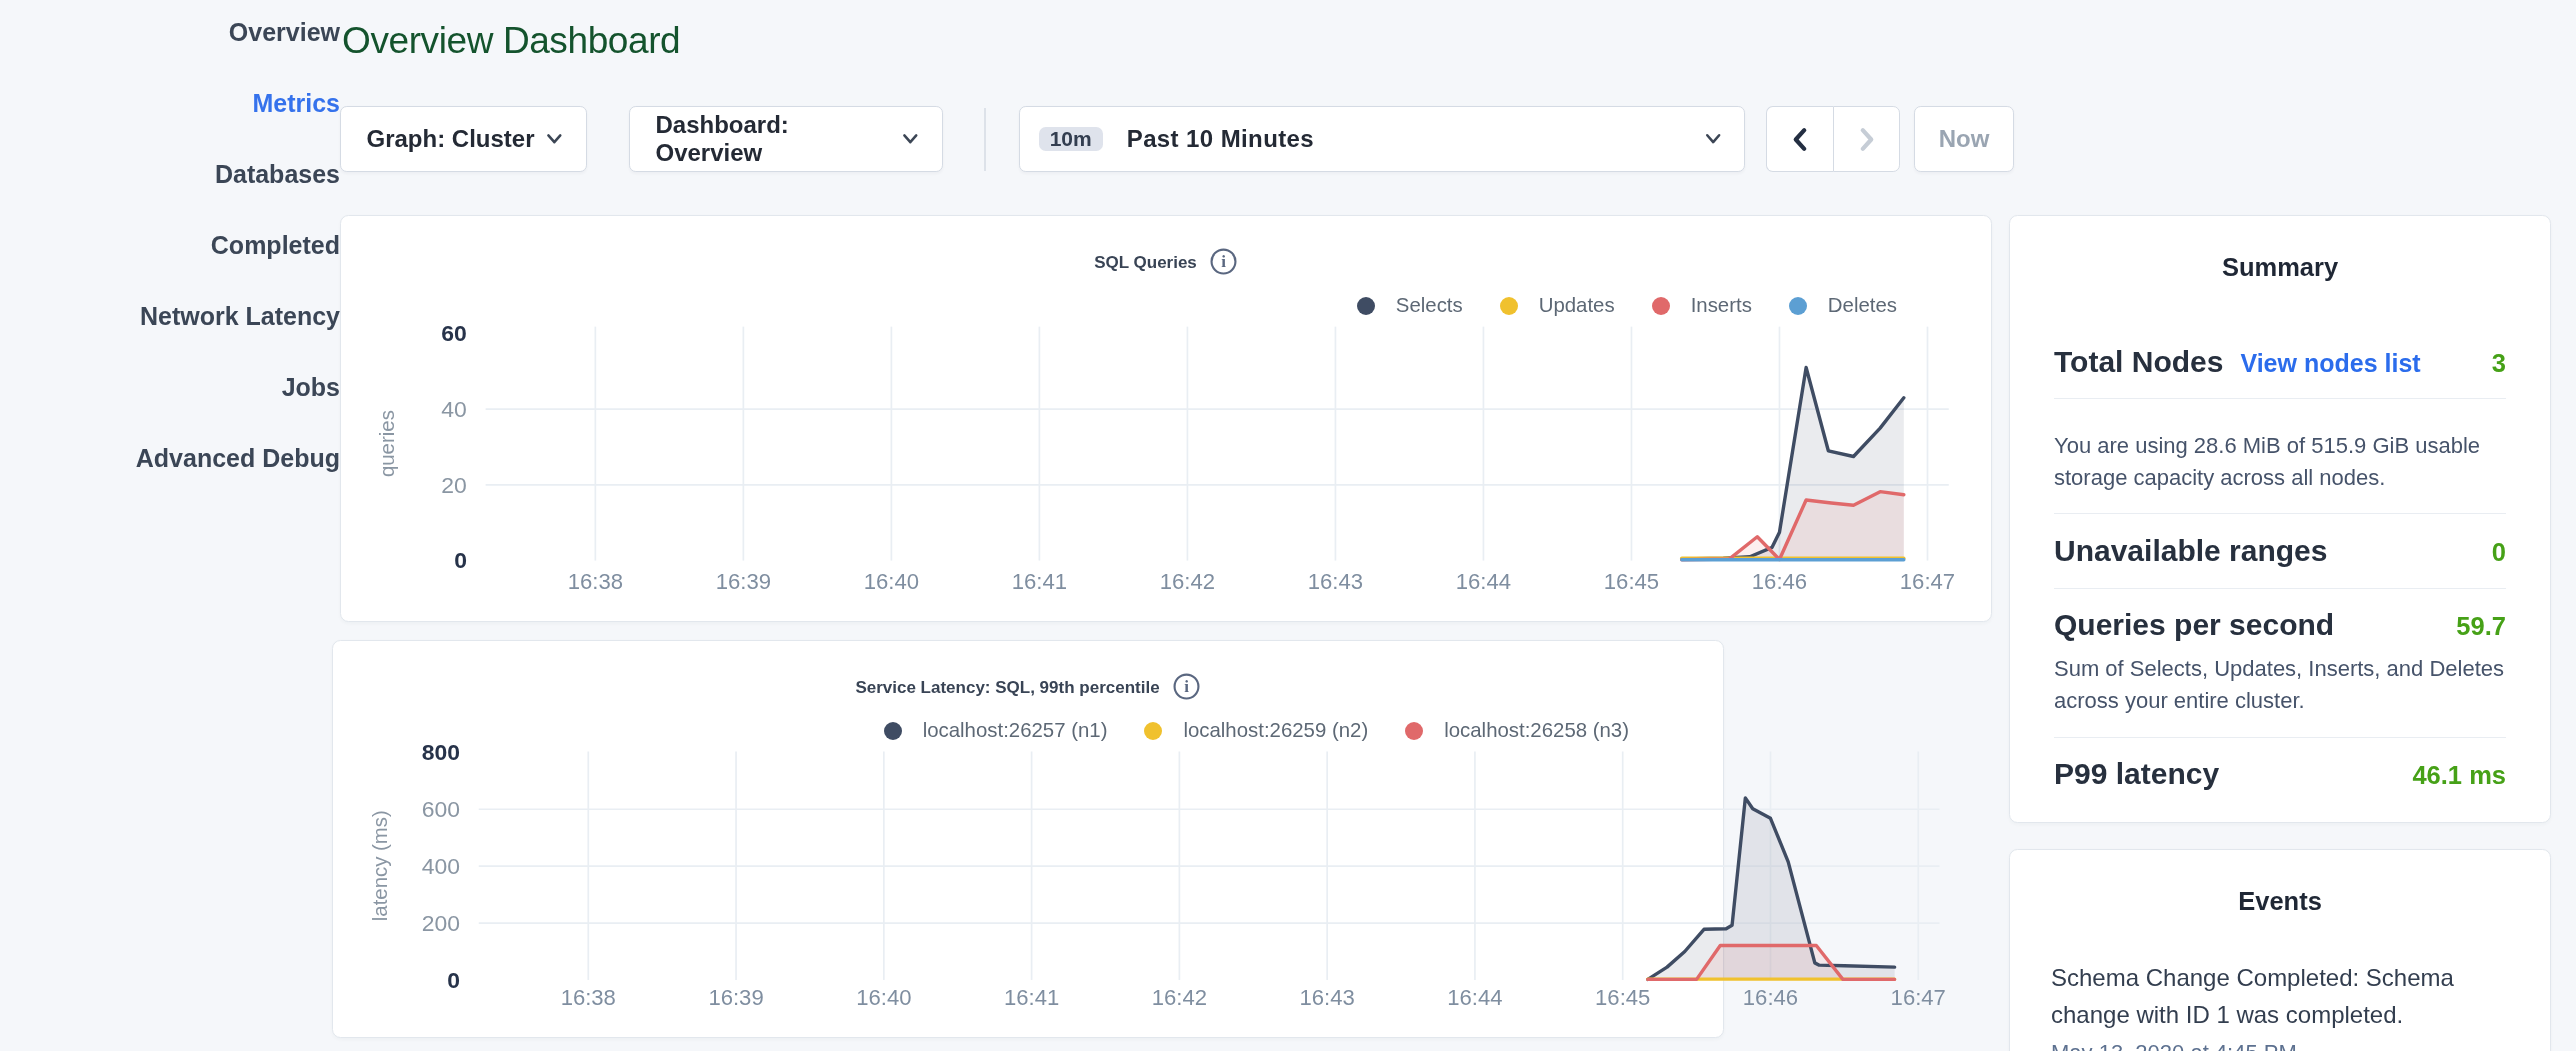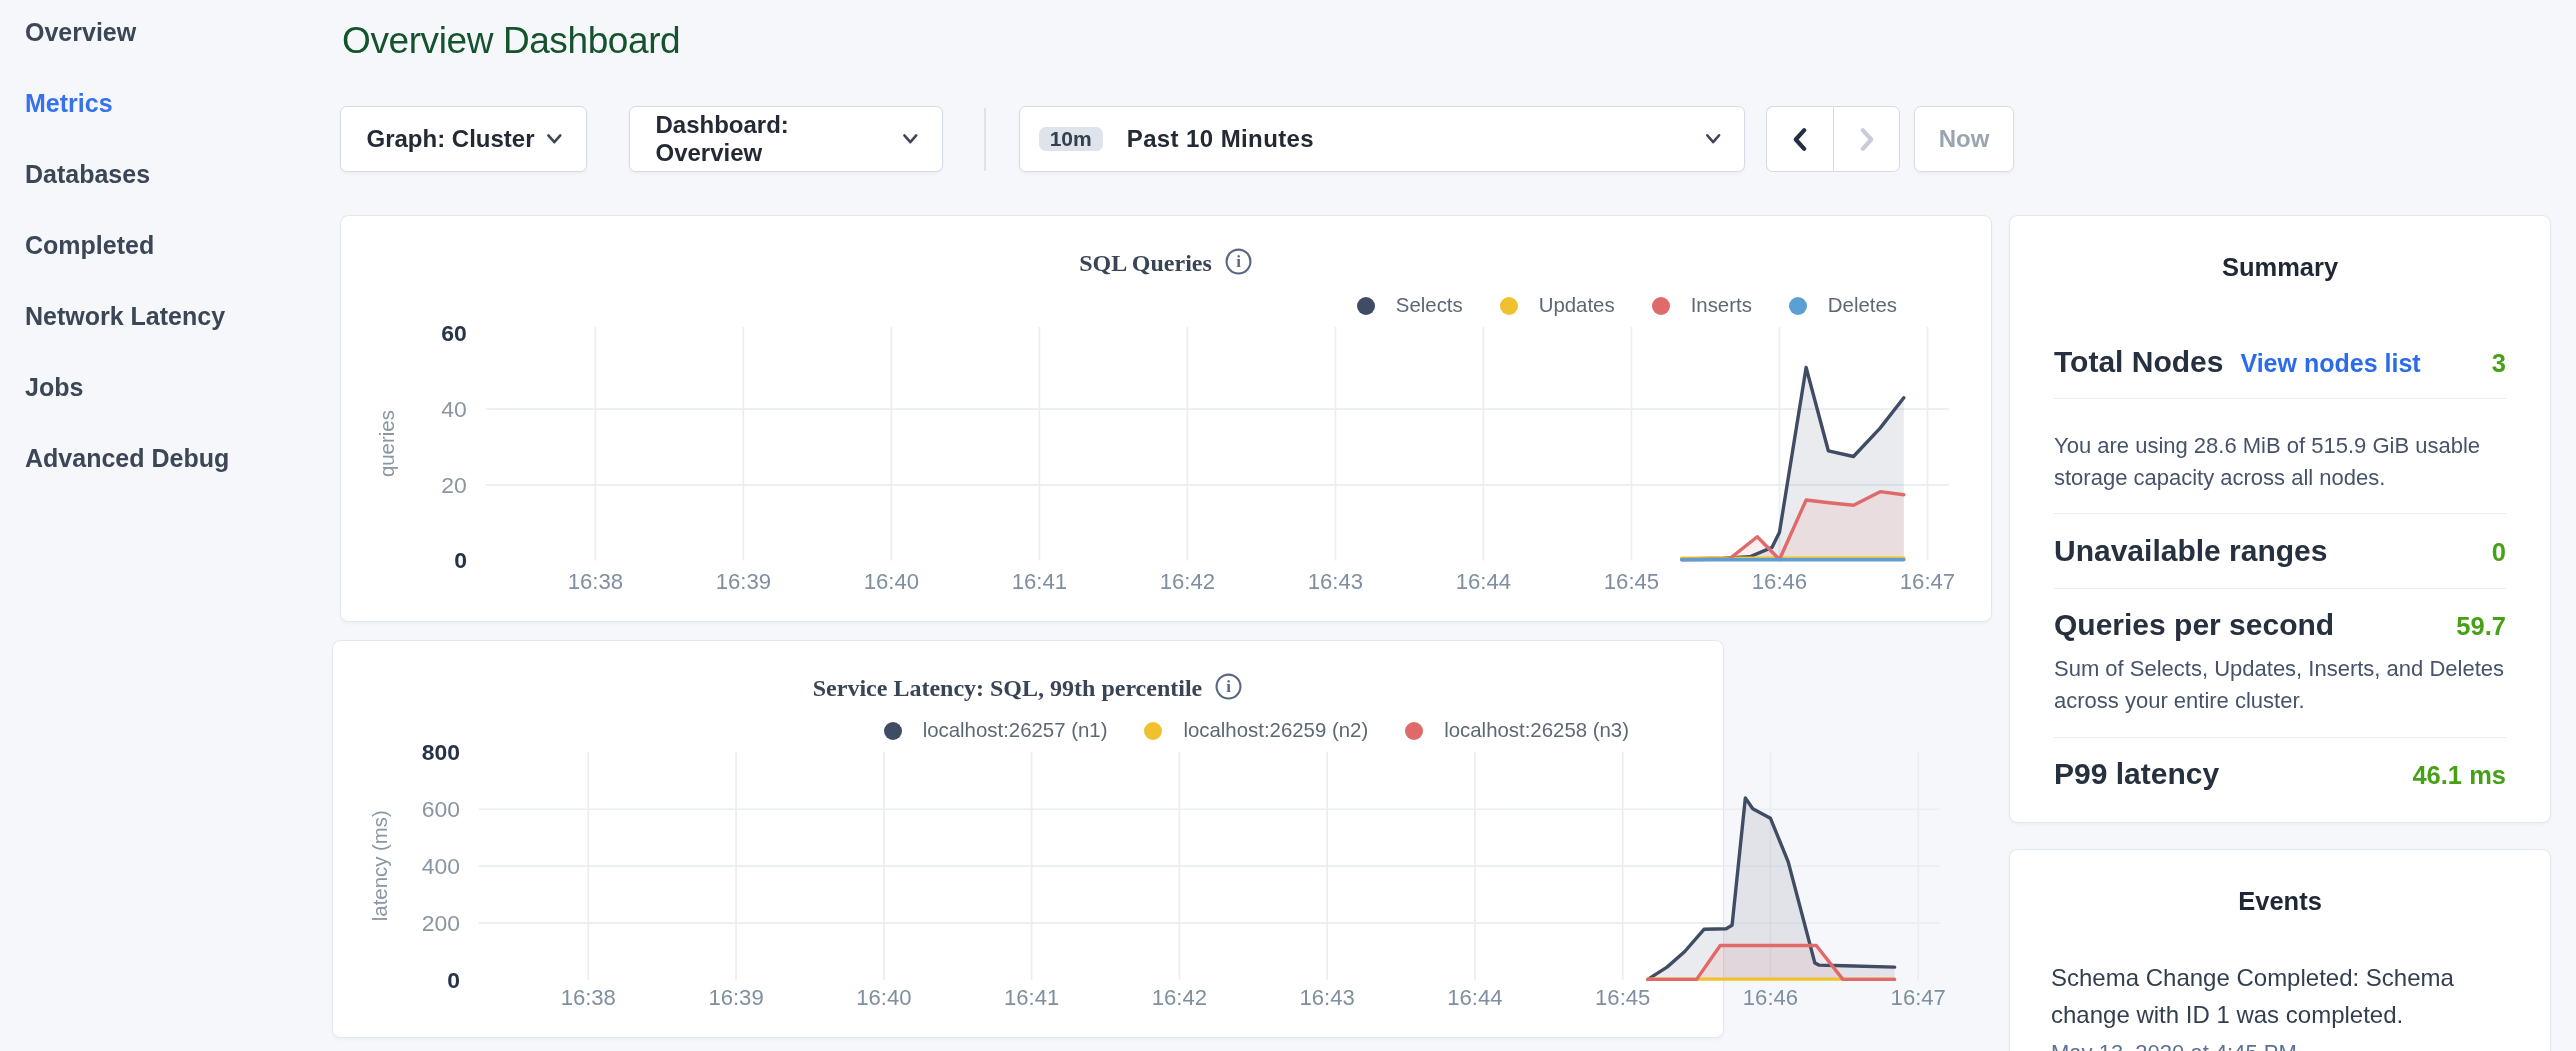--- a/index.html
+++ b/index.html
@@ -5,21 +5,21 @@
   * { margin:0; padding:0; box-sizing:border-box; }
   html,body { width:2576px; height:1051px; }
   body {
     position:relative; overflow:hidden;
     background:#f5f7fa;
     font-family:"Liberation Sans", sans-serif;
     color:#242a35;
   }
   
   .sidebar { position:absolute; left:0; top:0; width:340px; height:100%; padding:20.4px 0 0 25px; }
-  .side-item { font-size:25px; font-weight:600; color:#3b4656; margin-bottom:46px; line-height:25px; cursor:pointer; }
+  .side-item { font-size:25px; font-weight:600; color:#3b4656; margin-bottom:46px; line-height:25px; cursor:pointer;text-align:right; }
   .side-item.active { color:#3572ec; }
   
   .page-title { position:absolute; left:342px; top:20.4px; font-size:37px; font-weight:400; color:#14532d; letter-spacing:-0.4px; }
   .ctrl { position:absolute; top:106px; height:66px; background:#fff; border:1.7px solid #d5dbe4; border-radius:6.8px;
           display:flex; align-items:center; box-shadow:0 1.7px 2.6px rgba(40,50,70,0.04); cursor:pointer; }
   .dd { justify-content:space-between; padding:0 22px 0 25.5px; }
   .dd-label { font-size:24px; font-weight:700; color:#242a35; }
   #graph-dd { left:340px; width:247px; }
   #dashboard-dd { left:629px; width:314px; }
   .toolbar-divider { position:absolute; left:984px; top:108px; width:1.7px; height:63px; background:#dde2e9; }
@@ -33,21 +33,21 @@
   .arrow-btn.right { border-radius:0 6.8px 6.8px 0; }
   #now-btn { left:1914px; width:100px; justify-content:center; font-size:24px; font-weight:700; color:#9aa5b2; }
   
   .card { position:absolute; background:#fff; border:1.7px solid #e2e7ed; border-radius:8.5px; box-shadow:0 1.7px 3.4px rgba(40,50,70,0.03); }
   #chart-card-0 { left:340px; top:215px; width:1652px; height:407px; }
   #chart-card-1 { left:332px; top:640px; width:1392px; height:398px; }
   #summary-card { left:2009px; top:215px; width:542px; height:608px; }
   #events-card  { left:2009px; top:849px; width:542px; height:357px; }
   
   .chart-title-row { position:absolute; left:0; top:31px; width:100%; text-align:center; }
-  .chart-title { font-size:24px; font-weight:700; color:#394455; vertical-align:middle;font-family:Liberation Serif, serif; }
+  .chart-title { font-size:17px; font-weight:700; color:#394455; vertical-align:middle; }
   .info-icon { display:inline-block; vertical-align:middle; margin-left:12px; cursor:pointer; }
   .legend { position:absolute; right:94px; top:78px; display:flex; gap:37px; align-items:center; }
   .legend-item { display:flex; align-items:center; gap:21px; }
   .legend-dot { width:18px; height:18px; border-radius:50%; }
   .legend-label { font-size:20.4px; color:#5d6875; }
   .chart-svg { position:absolute; left:0; top:102px; cursor:crosshair; }
   
   .panel-title { text-align:center; font-size:25.5px; font-weight:700; color:#1f2735; margin:37px 0 43px; }
   .summary-rows { padding:0 44px; }
   .summary-row { padding:19.6px 0; border-bottom:1.7px solid #e9edf2; }

